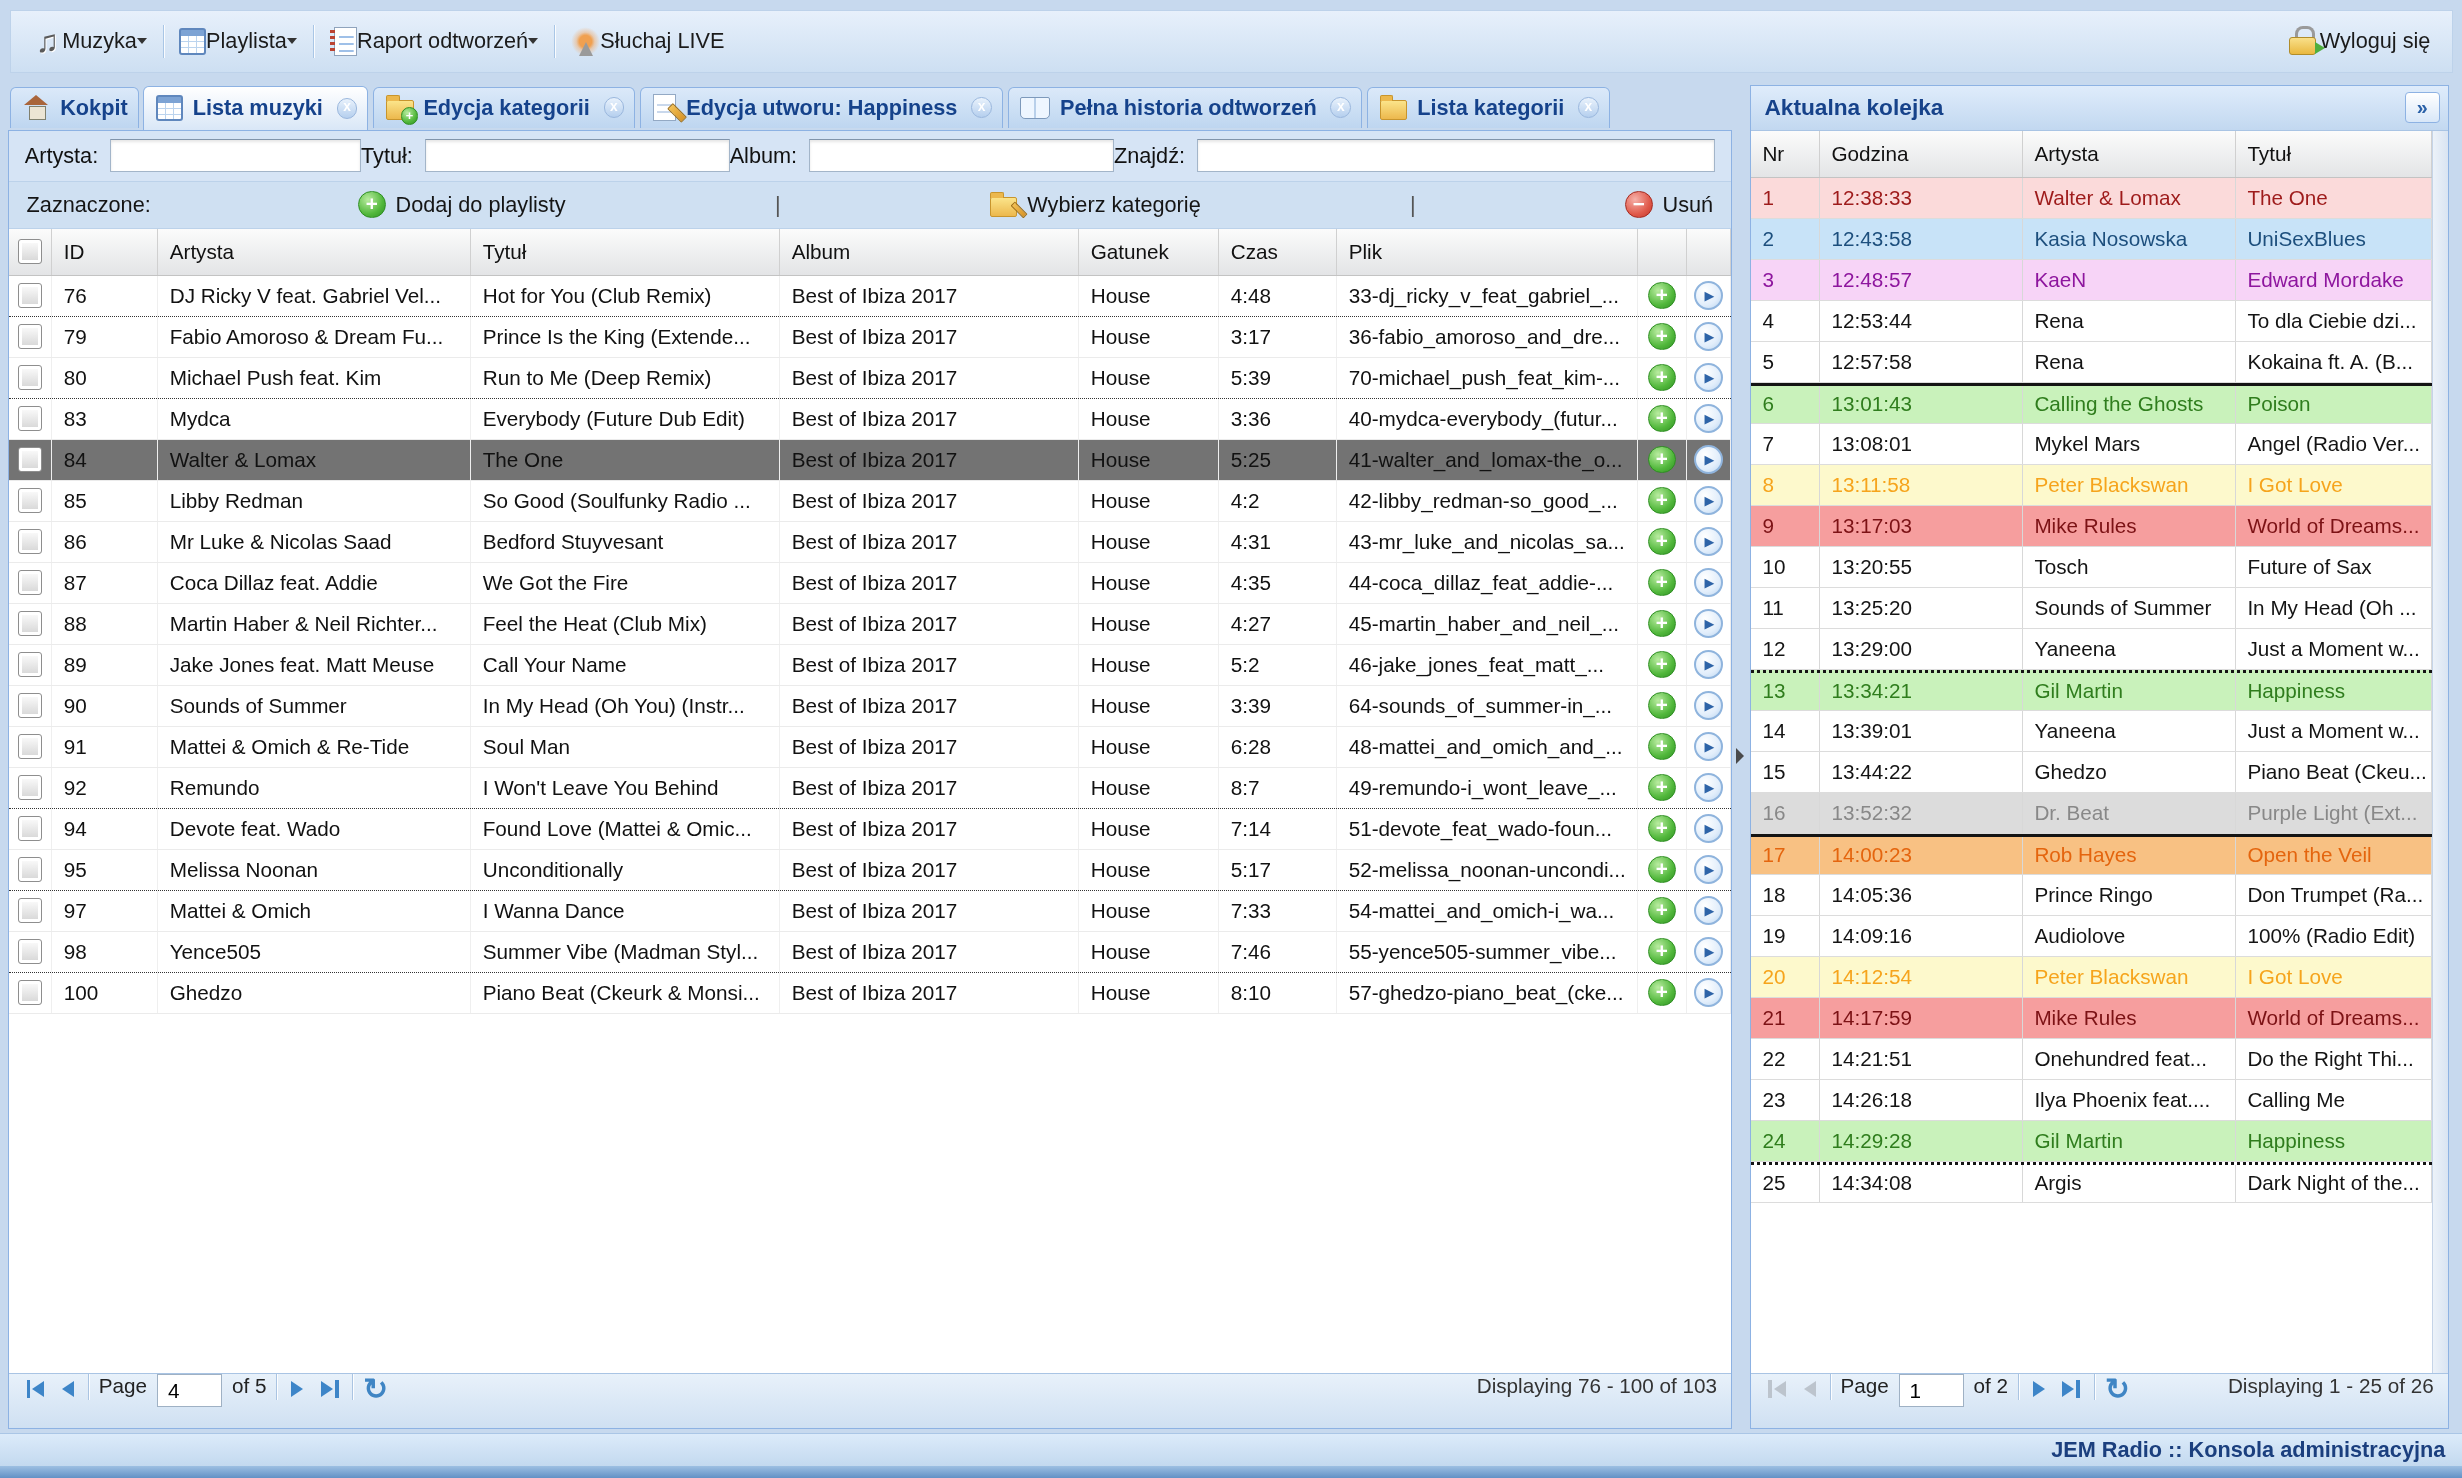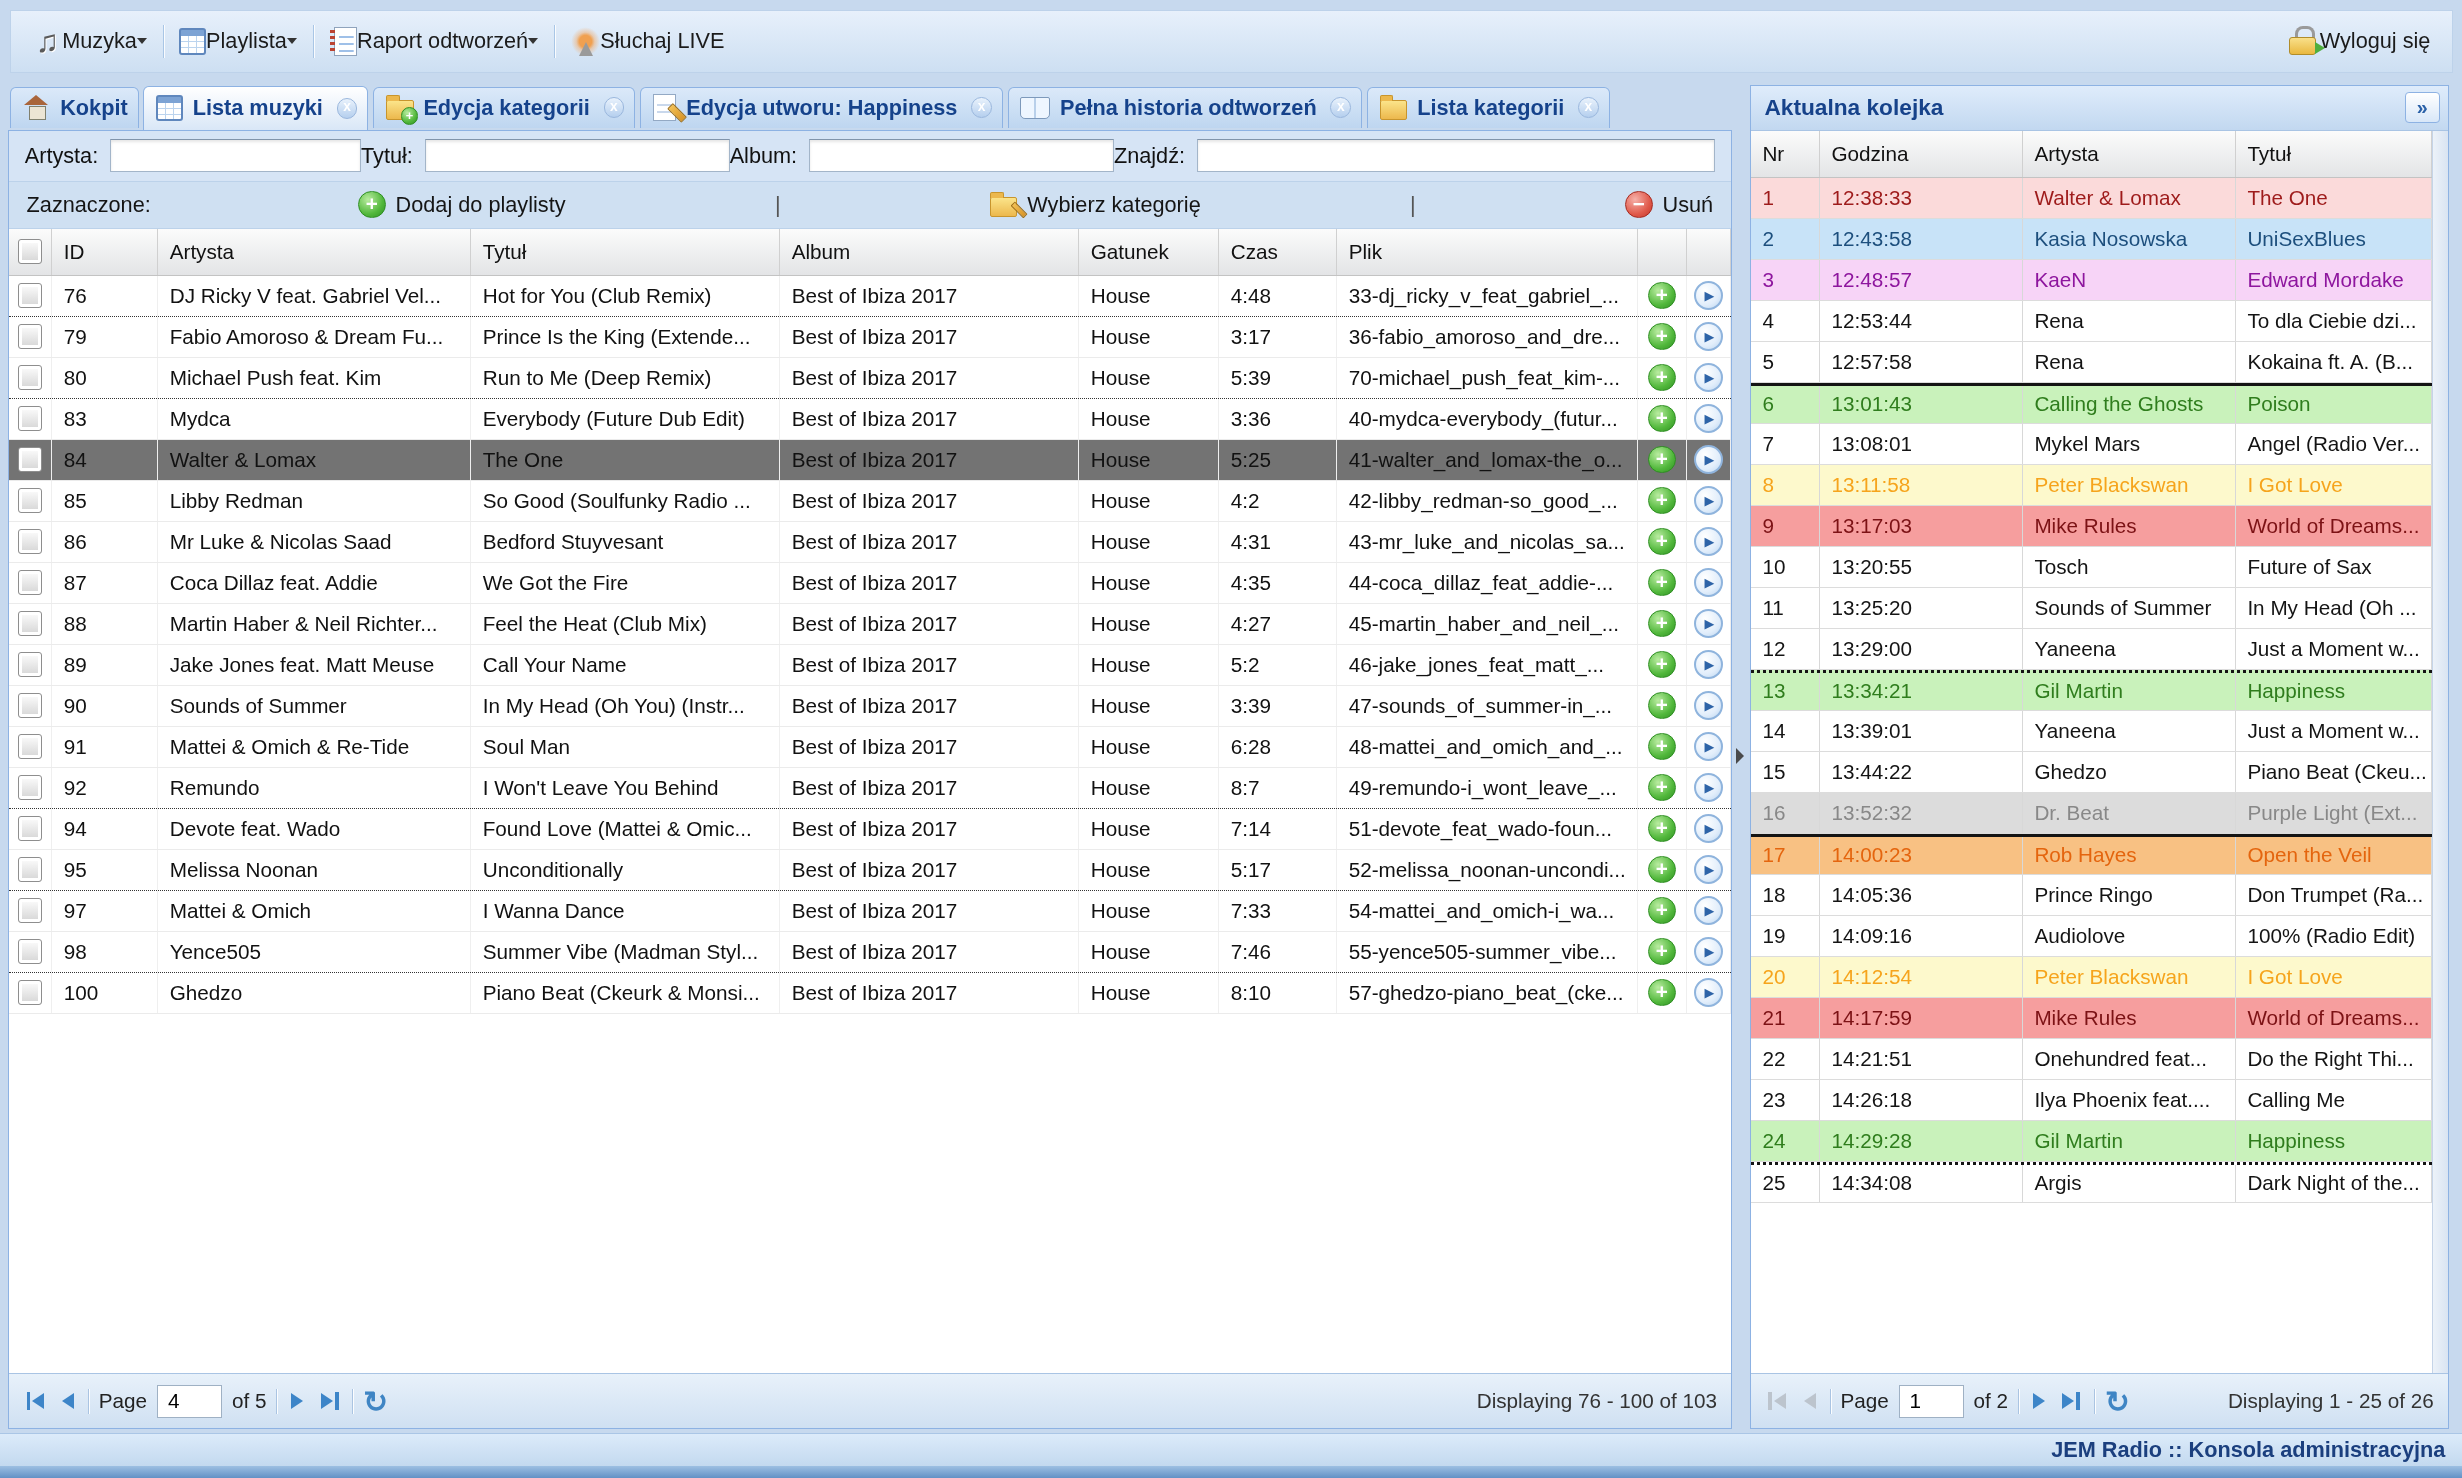--- a/index.html
+++ b/index.html
@@ -110,21 +110,21 @@
   .grid-row .cell{display:flex;align-items:center;padding-left:11.8px;border-right:1px solid #efefef;
     overflow:hidden;white-space:nowrap;font-size:20.7px;color:#111}
   .c-cb{justify-content:center;padding-left:0!important}
   .c-ico{justify-content:center;padding-left:0!important}
   .dotted-after{border-bottom:1px dotted #333}
   .cb{width:24.6px;height:24.6px;border:1px solid #8e8e8e;border-radius:3px;flex:none;
     background:linear-gradient(#fefefe,#d4d4d4);box-shadow:inset 0 0 0 3px #fff}
   .filler{flex:1;background:#fff}
 
   
-  .pager{height:55px;flex:none;display:flex;align-items:center;gap:9.9px;padding:0 13.8px;
+  .pager{height:55px;flex:none;display:flex;align-items:flex-start;gap:9.9px;padding:0 13.8px;
     background:linear-gradient(#e8f1fa,#cfe0f2);border-top:1px solid #a9c4e4;font-size:20.7px;color:#222}
   .pgbtn{height:29.6px;display:flex;align-items:center;justify-content:center;gap:2px;padding:0 3.9px}
   .tri{width:0;height:0;border-top:8.9px solid transparent;border-bottom:8.9px solid transparent}
   .tri.r{border-left:12.8px solid #3d85c8}
   .tri.l{border-right:12.8px solid #3d85c8}
   .pbar{width:3.9px;height:17.7px;background:#3d85c8}
   .pgbtn.disabled .tri.l{border-right-color:#bcc4cd}
   .pgbtn.disabled .pbar{background:#bcc4cd}
   .vsep{width:1px;height:25.6px;background:#aac4e2;box-shadow:1px 0 0 rgba(255,255,255,.9)}
   .page-input{width:65px;height:33px;border:1px solid #9fb1c4;font-size:20.7px;padding:0 9.9px;font-family:inherit}
@@ -477,21 +477,21 @@
   <div class="grid-row">
     <div class="cell c-cb">
                   <span class="cb"></span>
                 </div>
     <div class="cell">90</div>
     <div class="cell">Sounds of Summer</div>
     <div class="cell">In My Head (Oh You) (Instr...</div>
     <div class="cell">Best of Ibiza 2017</div>
     <div class="cell">House</div>
     <div class="cell">3:39</div>
-    <div class="cell">47-sounds_of_summer-in_...</div>
+    <div class="cell">64-sounds_of_summer-in_...</div>
     <div class="cell c-ico">
                   <span class="ico-plus" style="width:27.6px;height:27.6px"></span>
                 </div>
     <div class="cell c-ico">
                   <span class="ico-play"></span>
                 </div>
   </div>
 
   <div class="grid-row">
     <div class="cell c-cb">

